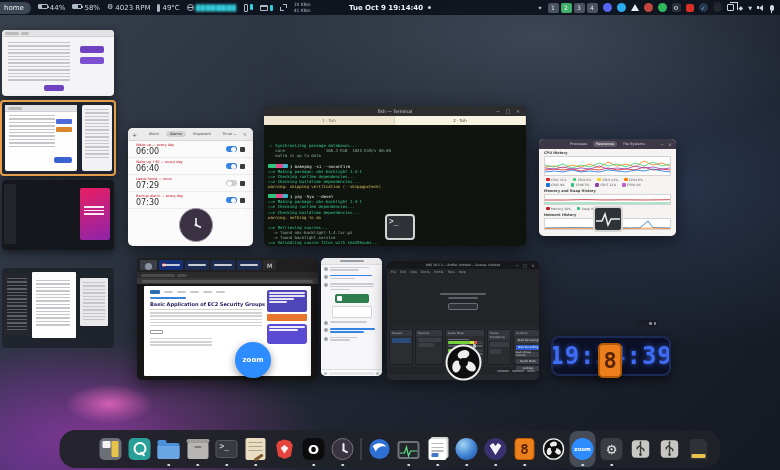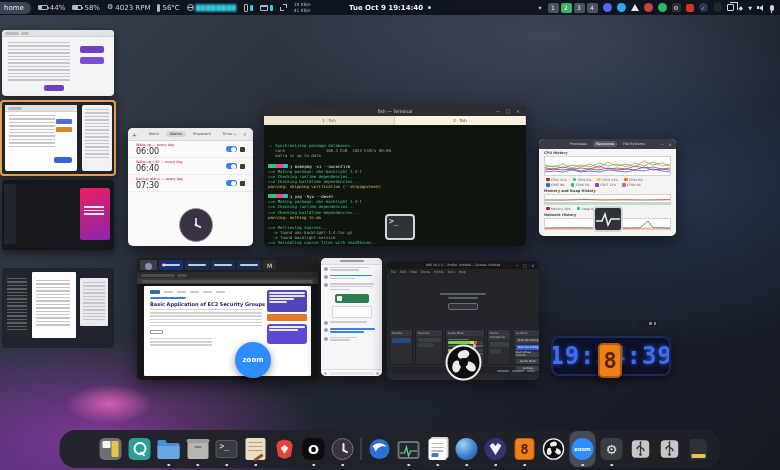--- a/index.html
+++ b/index.html
@@ -11,21 +11,21 @@
       radial-gradient(8% 6% at 14% 86%, rgba(244,120,180,.9), transparent 70%),
       radial-gradient(30% 40% at 3% 99%, rgba(90,50,160,.5), transparent 70%),
       radial-gradient(45% 50% at 88% 40%, rgba(70,100,150,.28), transparent 70%),
       radial-gradient(50% 35% at 70% 8%, rgba(150,165,195,.22), transparent 70%),
       linear-gradient(135deg,#39414e 0%,#272e3a 40%,#1a1f2a 75%,#141821 100%);}
   
   .panel{position:absolute;top:0;left:0;right:0;height:15px;display:flex;align-items:center;
     background:rgba(13,18,28,.93);color:#cfd8e3;font-size:7px;z-index:50;}
   .pl{display:flex;align-items:center;gap:7px;padding-left:0;}
   .pill{background:#3c4554;color:#e8eef6;padding:2px 7px 2px 4px;border-radius:0 8px 8px 0;font-size:7px;}
-  .pitem{display:flex;align-items:center;gap:2px;white-space:nowrap;}
+  .pitem{display:flex;align-items:flex-start;gap:2px;white-space:nowrap;}
   .ico-batt{width:10px;height:5px;border:1px solid #aeb9c6;border-radius:1px;position:relative;}
   .ico-batt::after{content:"";position:absolute;right:-2px;top:1px;width:1px;height:2px;background:#aeb9c6;}
   .ico-batt i{display:block;height:100%;background:#aeb9c6;}
   .ico-gear{font-size:7px;line-height:1;}
   .ico-thermo{width:3px;height:8px;background:#aeb9c6;border-radius:2px;}
   .ico-globe{width:7px;height:7px;border:1px solid #aeb9c6;border-radius:50%;position:relative;}
   .ico-globe::after{content:"";position:absolute;left:0;right:0;top:2px;height:1px;background:#aeb9c6;}
   .blurtext{color:#35d0e0;filter:blur(1px);font-size:6px;letter-spacing:.5px;}
   .ico-phone{width:4px;height:8px;border:1px solid #aeb9c6;border-radius:1px;}
   .ico-printer{width:8px;height:6px;border:1px solid #aeb9c6;border-radius:1px;border-top-width:2px;}
@@ -270,21 +270,21 @@
             <i style="width:58%"></i>
           </span>
         <span>58%</span>
       </span>
       <span class="pitem">
         <span class="ico-gear">⚙</span>
         <span>4023 RPM</span>
       </span>
       <span class="pitem">
         <span class="ico-thermo"></span>
-        <span>56°C</span>
+        <span>49°C</span>
       </span>
       <span class="pitem">
         <span class="ico-globe"></span>
         <span class="blurtext">████████</span>
       </span>
       <span class="pitem">
         <span class="ico-phone"></span>
         <span class="cyan-ind"></span>
       </span>
       <span class="pitem">
@@ -398,20 +398,30 @@
         <div class="arow on">
           <span class="ainfo">
             <div class="aname">Wake up +30 — every day</div>
             <div class="atime">06:40</div>
           </span>
           <span class="actl">
             <span class="toggle"></span>
             <span class="amenu"></span>
           </span>
         </div>
+        <div class="arow off">
+          <span class="ainfo">
+            <div class="aname">Leave home — once</div>
+            <div class="atime">07:29</div>
+          </span>
+          <span class="actl">
+            <span class="toggle"></span>
+            <span class="amenu"></span>
+          </span>
+        </div>
         <div class="arow on">
           <span class="ainfo">
             <div class="aname">Backup alarm — every day</div>
             <div class="atime">07:30</div>
           </span>
           <span class="actl">
             <span class="toggle"></span>
             <span class="amenu"></span>
           </span>
         </div>

